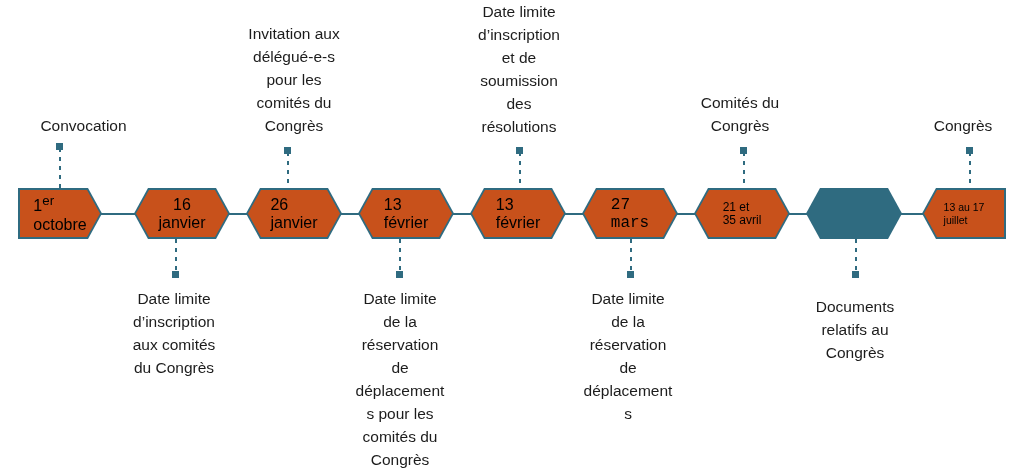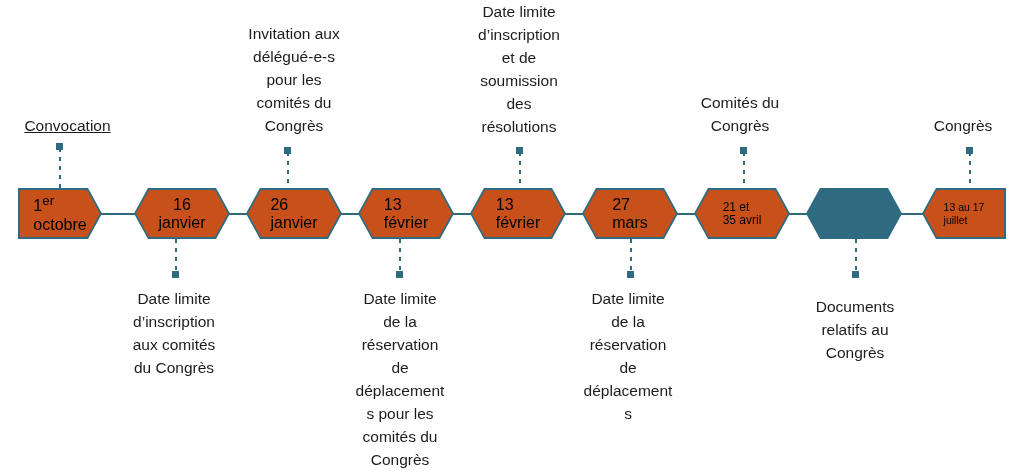--- a/index.html
+++ b/index.html
@@ -108,21 +108,21 @@
   <div class="spine"></div>
 
   <div class="node-wrap" style="left:18px;width:84px;">
     <div class="node-outline starto"></div>
     <div class="node-fill startf">
       <div class="node-text"><span>1</span><sup>er</sup><br><span>octobre</span></div>
     </div>
   </div>
   <div class="connector" style="left:59px;top:148px;height:42px;"></div>
   <div class="cap" style="left:56px;top:143px;"></div>
-  <div class="caption above" style="left:0px;top:114px;width:135px;text-decoration:underline;">Convocation</div>
+  <div class="caption above" style="left:16px;top:114px;width:135px;">Convocation</div>
 
   <div class="node-wrap" style="left:134px;width:96px;text-align:center;">
     <div class="node-outline hexo"></div>
     <div class="node-fill hexf">
       <div class="node-text"><span>16</span><br><span>janvier</span></div>
     </div>
   </div>
   <div class="connector" style="left:175px;top:239px;height:36px;"></div>
   <div class="cap" style="left:172px;top:271px;"></div>
   <div class="caption below" style="left:108px;top:287px;width:132px;">Date limite
@@ -169,21 +169,21 @@
   </div>
   <div class="connector" style="left:519px;top:152px;height:38px;"></div>
   <div class="cap" style="left:516px;top:147px;"></div>
   <div class="caption above" style="left:448px;top:0px;width:142px;">Date limite
 d’inscription
 et de
 soumission
 des
 résolutions</div>
 
-  <div class="node-wrap" style="left:582px;width:96px;">
+  <div class="node-wrap" style="left:582px;width:96px;font-family:Liberation Mono, monospace;">
     <div class="node-outline hexo"></div>
     <div class="node-fill hexf">
       <div class="node-text"><span>27</span><br><span>mars</span></div>
     </div>
   </div>
   <div class="connector" style="left:630px;top:239px;height:36px;"></div>
   <div class="cap" style="left:627px;top:271px;"></div>
   <div class="caption below" style="left:565px;top:287px;width:126px;">Date limite
 de la
 réservation

